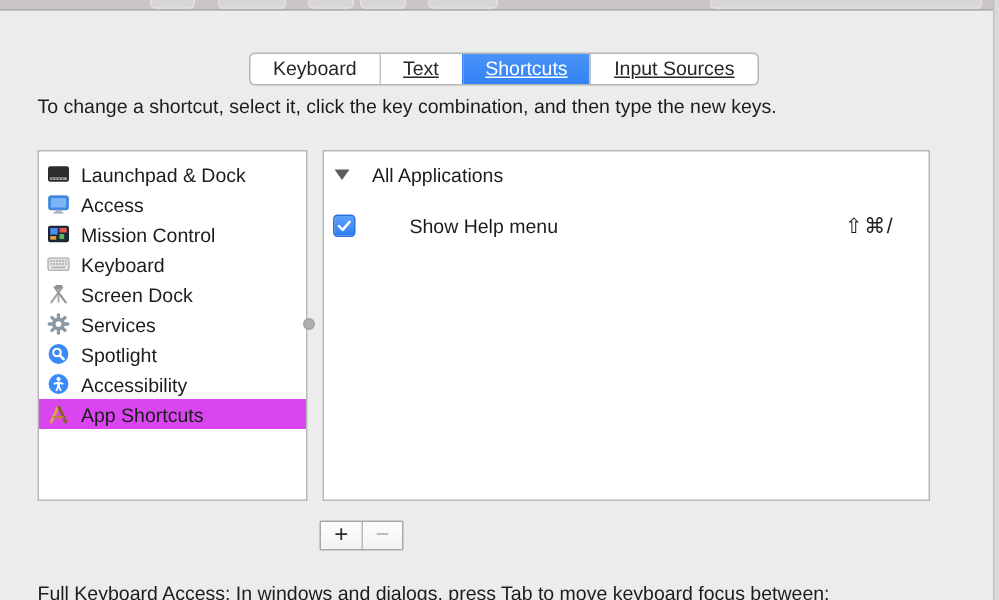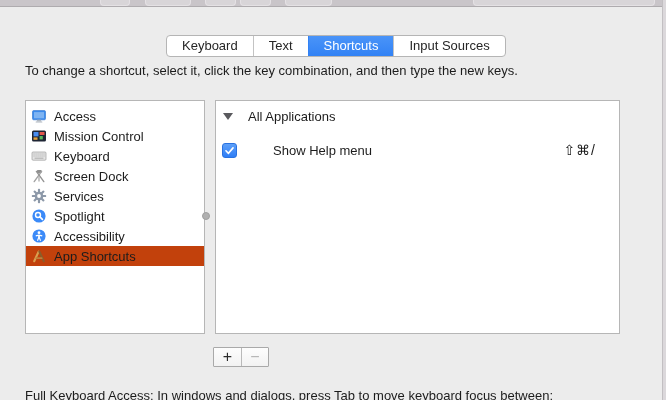--- a/index.html
+++ b/index.html
@@ -28,36 +28,36 @@
   
   .tabbar {
     position: absolute; left: 166px; top: 35px; height: 22px;
     display: flex; background: #ffffff;
     border: 1px solid #b5b5b5; border-radius: 4px; overflow: hidden;
   }
   .tab {
     padding: 0 15px; line-height: 20px; font-size: 13px; color: #262626;
     cursor: default; white-space: nowrap;
   }
-  .tab + .tab { border-left: 1px solid #c3c3c3; }
+  .tab + .tab { border-left: 1px solid #c3c3c3; text-decoration: underline; }
   .tab.selected {
     background: linear-gradient(#4a94f8, #3282f5); color: #ffffff;
     border-left-color: #3282f5;
   }
   .instruction { position: absolute; left: 25px; top: 63px; font-size: 13px; }
   
   .sidebar {
     position: absolute; left: 25px; top: 100px; width: 180px; height: 234px;
     background: #ffffff; border: 1px solid #b6b6b6; padding-top: 5px;
   }
   .side-row {
     height: 20px; display: flex; align-items: center; gap: 7px;
     padding-left: 5px; cursor: default; white-space: nowrap;
   }
-  .side-row.selected { background: #c2410c; align-items: center; }
+  .side-row.selected { background: #d946ef; align-items: center; }
   .icn { width: 16px; height: 16px; flex: 0 0 16px; }
   .icn svg { width: 16px; height: 16px; display: block; }
   .splitter-dot {
     position: absolute; left: 202px; top: 212px; width: 8px; height: 8px;
     border-radius: 50%; background: #b0b0b0; border: 1px solid #a0a0a0;
   }
   
   .panel {
     position: absolute; left: 215px; top: 100px; width: 405px; height: 234px;
     background: #ffffff; border: 1px solid #b6b6b6;
@@ -114,20 +114,30 @@
   <div class="tab">Keyboard</div>
   <div class="tab">Text</div>
   <div class="tab selected">Shortcuts</div>
   <div class="tab">Input Sources</div>
 </div>
 
 <div class="instruction">To change a shortcut, select it, click the key combination, and then type the new keys.</div>
 
 <div class="sidebar">
 
+  <div class="side-row">
+    <span class="icn">
+      <svg viewBox="0 0 16 16">
+          <rect x="1" y="2.8" width="14" height="10.4" rx="1.6" fill="#2c2c2e"></rect>
+          <rect x="2.2" y="10.2" width="11.6" height="1.8" rx="0.5" fill="#9b9b9f"></rect>
+          <line x1="3.4" y1="11.1" x2="12.6" y2="11.1" stroke="#4a4a4e" stroke-width="1" stroke-dasharray="1 1.3"></line>
+        </svg>
+    </span>
+    <span class="lbl">Launchpad &amp; Dock</span>
+  </div>
 
   <div class="side-row">
     <span class="icn">
       <svg viewBox="0 0 16 16">
           <rect x="1.5" y="2.6" width="13" height="9.2" rx="1.2" fill="#3d8ced" stroke="#2c6fc9" stroke-width="0.6"></rect>
           <rect x="3" y="4.1" width="10" height="6.2" fill="#7fb4f2"></rect>
           <path d="M6.2 11.8 h3.6 l0.6 1.6 h-4.8 z" fill="#aeb6bf"></path>
           <rect x="4.6" y="13.4" width="6.8" height="1.1" rx="0.5" fill="#aeb6bf"></rect>
         </svg>
     </span>

